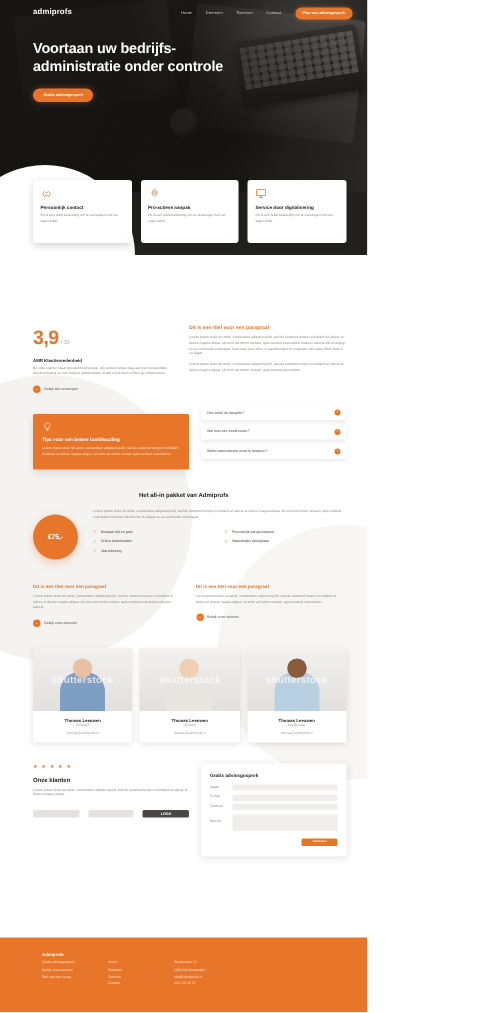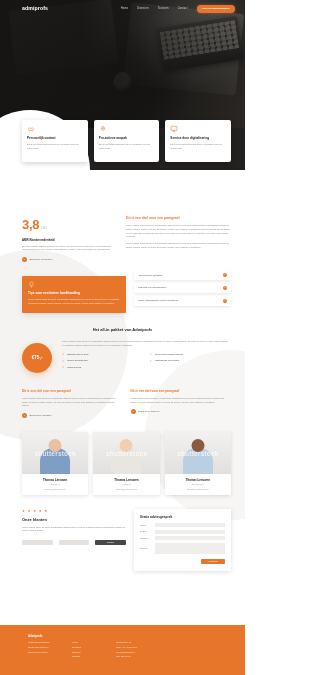--- a/index.html
+++ b/index.html
@@ -260,20 +260,24 @@
       <div class="logo">admiprofs</div>
       <div class="nav-links">
         <span class="nav-link">Home</span>
         <span class="nav-link">Diensten</span>
         <span class="nav-link">Tarieven</span>
         <span class="nav-link">Contact</span>
         <span class="nav-cta">Plan een adviesgesprek</span>
       </div>
     </div>
 
+    <div class="hero-body">
+      <div class="hero-title">Voortaan uw bedrijfs-administratie onder controle</div>
+      <span class="hero-btn">Gratis adviesgesprek</span>
+    </div>
   </div>
 
   <div class="dark-band">
     <div class="cut"></div>
   </div>
 
   <div class="cards">
     <div class="card">
       <div class="card-ico">
         <svg viewBox="0 0 24 24" fill="none" stroke="currentColor" stroke-width="1.6">
@@ -307,21 +311,21 @@
       <div class="card-arrow">→</div>
     </div>
   </div>
 
   <div class="blob"></div>
   <div class="blob2"></div>
 
   <div class="score-sec">
     <div class="score-left">
       <div class="score-num">
-        <span>3,8</span><span class="sub">/ 10</span>
+        <span>3,9</span><span class="sub">/ 10</span>
       </div>
       <div class="score-label">AMR Klanttevredenheid</div>
       <div class="score-text">Bij onze klanten staat tevredenheid voorop. Wij werken iedere dag aan een persoonlijke dienstverlening en een heldere administratie, zodat u zich kunt richten op ondernemen.</div>
       <div class="pill-link">
         <span class="pill">→</span>
         <span class="pill-text">Bekijk alle ervaringen</span>
       </div>
     </div>
     <div class="score-right">
       <div class="sec-head">Dit is een titel voor een paragraaf</div>

